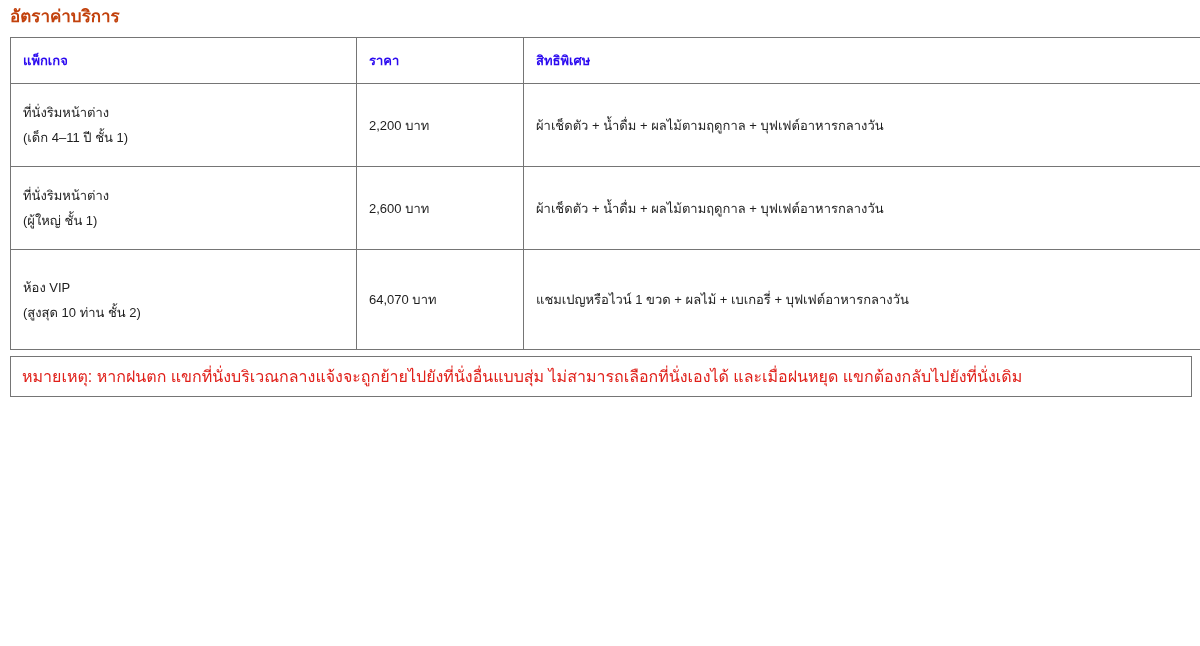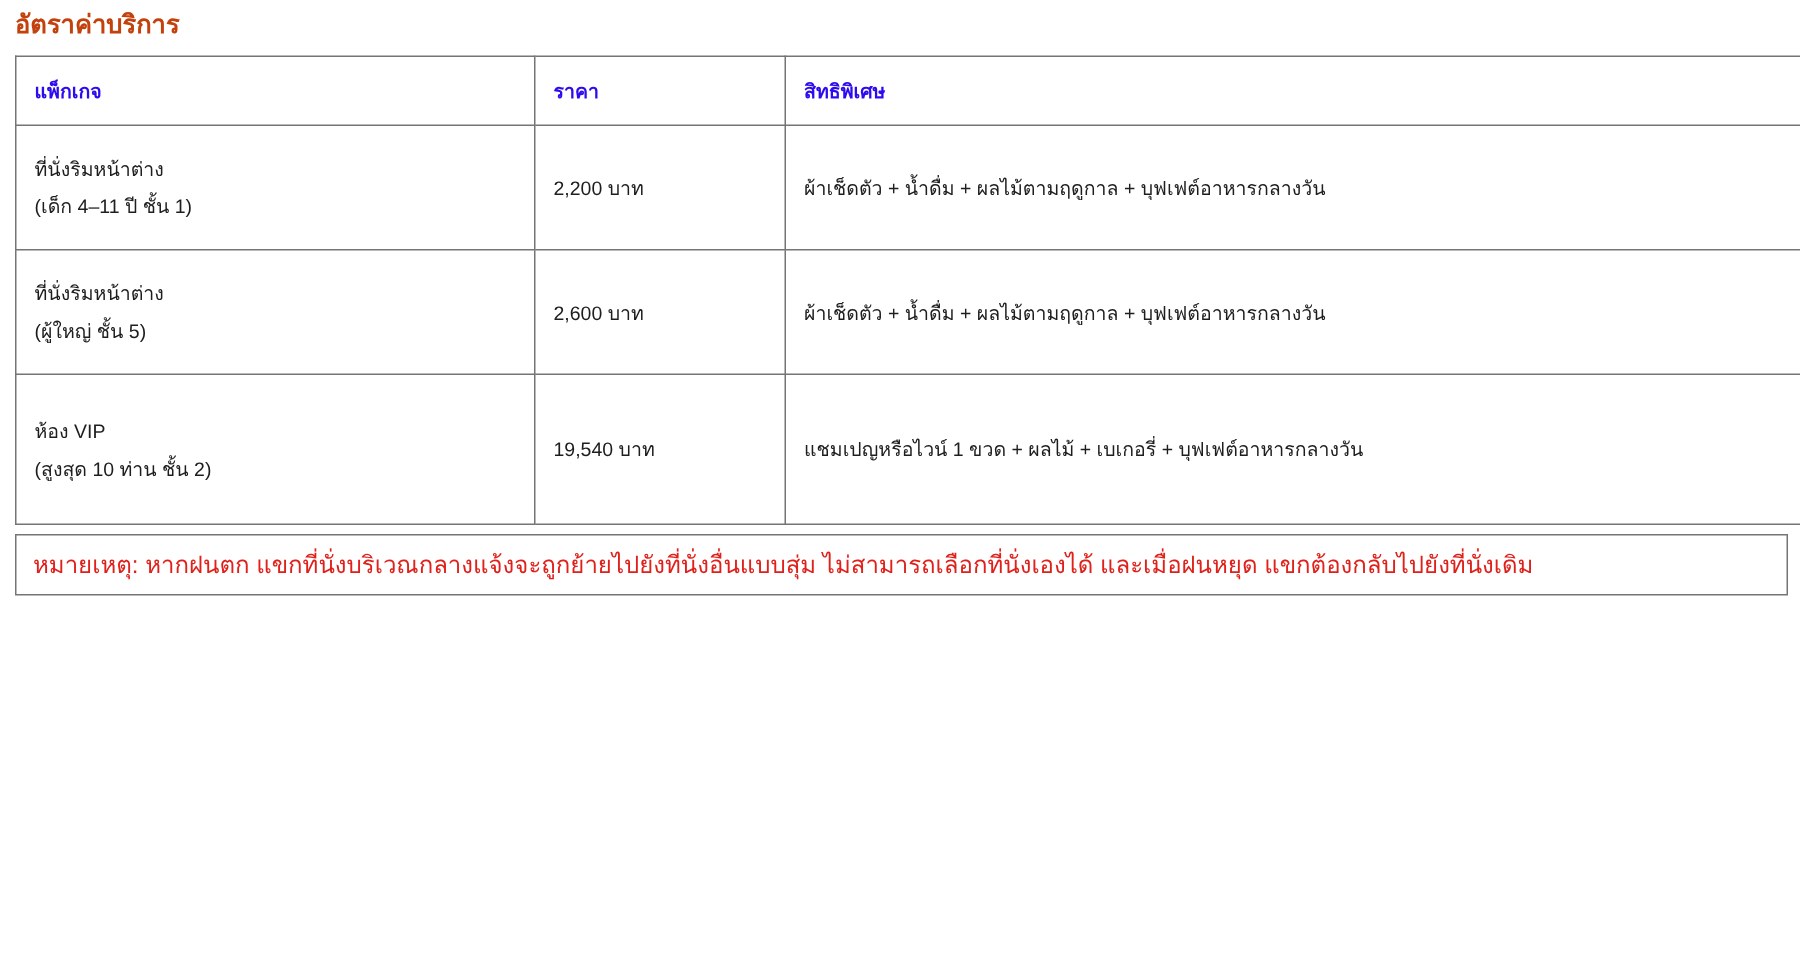--- a/index.html
+++ b/index.html
@@ -84,31 +84,31 @@
         <td>
           <div>ที่นั่งริมหน้าต่าง</div>
           <div>(เด็ก 4–11 ปี ชั้น 1)</div>
         </td>
         <td>2,200 บาท</td>
         <td>ผ้าเช็ดตัว + น้ำดื่ม + ผลไม้ตามฤดูกาล + บุฟเฟต์อาหารกลางวัน</td>
       </tr>
       <tr>
         <td>
           <div>ที่นั่งริมหน้าต่าง</div>
-          <div>(ผู้ใหญ่ ชั้น 5)</div>
+          <div>(ผู้ใหญ่ ชั้น 1)</div>
         </td>
         <td>2,600 บาท</td>
         <td>ผ้าเช็ดตัว + น้ำดื่ม + ผลไม้ตามฤดูกาล + บุฟเฟต์อาหารกลางวัน</td>
       </tr>
       <tr class="tall">
         <td>
           <div>ห้อง VIP</div>
           <div>(สูงสุด 10 ท่าน ชั้น 2)</div>
         </td>
-        <td>19,540 บาท</td>
+        <td>64,070 บาท</td>
         <td>แชมเปญหรือไวน์ 1 ขวด + ผลไม้ + เบเกอรี่ + บุฟเฟต์อาหารกลางวัน</td>
       </tr>
     </tbody>
   </table>
 
   <div class="note-box">
     <span>หมายเหตุ: หากฝนตก แขกที่นั่งบริเวณกลางแจ้งจะถูกย้ายไปยังที่นั่งอื่นแบบสุ่ม ไม่สามารถเลือกที่นั่งเองได้ และเมื่อฝนหยุด แขกต้องกลับไปยังที่นั่งเดิม</span>
   </div>
 
 </div>

